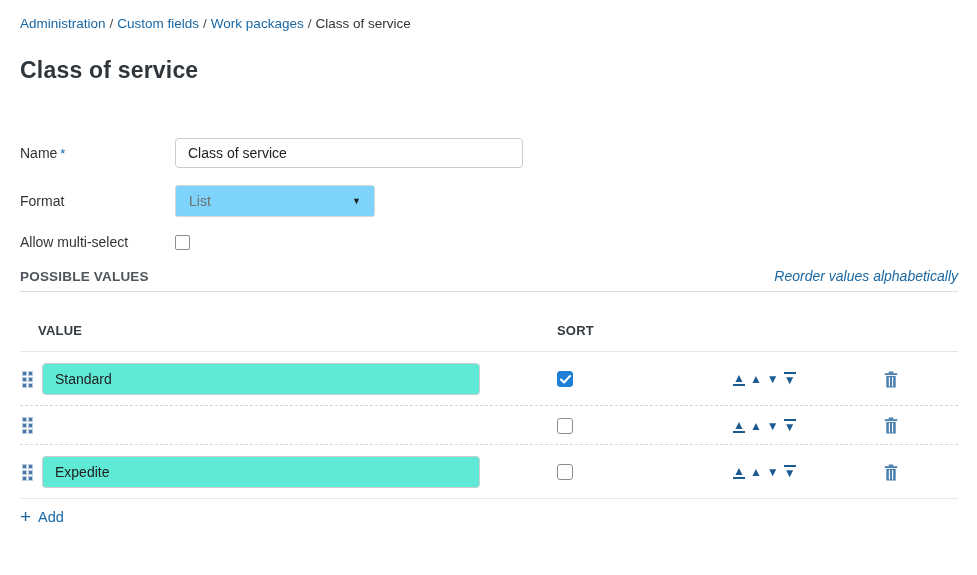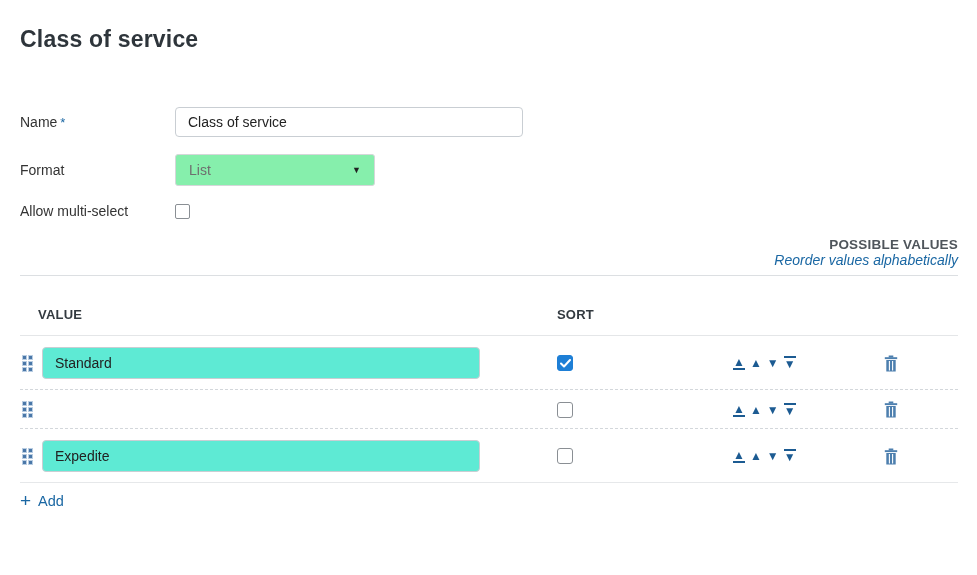--- a/index.html
+++ b/index.html
@@ -24,33 +24,33 @@
   .form { margin-top:54px; }
   .form-row { display:flex; align-items:center; margin-bottom:17px; }
   .form-label { width:155px; font-size:14px; color:#333; flex:none; }
   .req { color:#1a67a3; font-size:13px; margin-left:3px; }
   .text-input {
     width:348px; height:30px; border:1px solid #c9ced3; border-radius:4px;
     padding:0 12px; font-size:14px; color:#222; outline:none;
     font-family:"Liberation Sans","DejaVu Sans",sans-serif; background:#fff;
   }
   .select-box {
-    width:200px; height:32px; background:#86efac; border:1px solid #d5d7d9; border-radius:3px;
+    width:200px; height:32px; background:#7dd3fc; border:1px solid #d5d7d9; border-radius:3px;
     display:flex; align-items:center; justify-content:space-between;
     padding:0 13px; font-size:14px; color:#6e6e6e; cursor:default;
   }
   .select-arrow { font-size:9px; color:#222; }
   .plain-checkbox {
     width:15px; height:15px; border:1px solid #8a8f94; border-radius:2px; background:#fff; cursor:pointer;
   }
 
   
   .section-header {
     margin-top:18px; display:flex; align-items:flex-end; justify-content:space-between;
-    padding-bottom:7px; border-bottom:1px solid #dcdfe2;flex-direction:column;
+    padding-bottom:7px; border-bottom:1px solid #dcdfe2;
   }
   .section-title { font-size:13.5px; font-weight:700; color:#4f555b; letter-spacing:.2px; }
   .reorder-link { font-size:14px; font-style:italic; color:#1a67a3; text-decoration:none; cursor:pointer; }
 
   
   .val-table { margin-top:31px; }
   .t-head { display:flex; padding-bottom:13px; border-bottom:1px solid #e4e6e8;
             font-size:13px; font-weight:700; color:#333a40; letter-spacing:.2px; }
   .col-value { width:517px; flex:none; display:flex; align-items:center; }
   .t-head .col-value { padding-left:18px; }
@@ -88,20 +88,23 @@
   .add-row { padding-top:10px; display:flex; align-items:center; }
   .add-link { display:flex; align-items:center; color:#1a67a3; text-decoration:none;
               font-size:14.5px; cursor:pointer; }
   .add-plus { font-size:19px; font-weight:400; margin-right:7px; line-height:14px; }
 </style>
 </head>
 <body>
 
 <div class="container">
 
+  <nav class="breadcrumb">
+    <a>Administration</a><span class="sep">/</span><a>Custom fields</a><span class="sep">/</span><a>Work packages</a><span class="sep">/</span><span class="current">Class of service</span>
+  </nav>
 
   <h1 class="page-title">Class of service</h1>
 
   <div class="form">
     <div class="form-row">
       <div class="form-label">
         <span>Name</span><span class="req">*</span>
       </div>
       <input class="text-input" type="text" value="Class of service" style="">
     </div>

